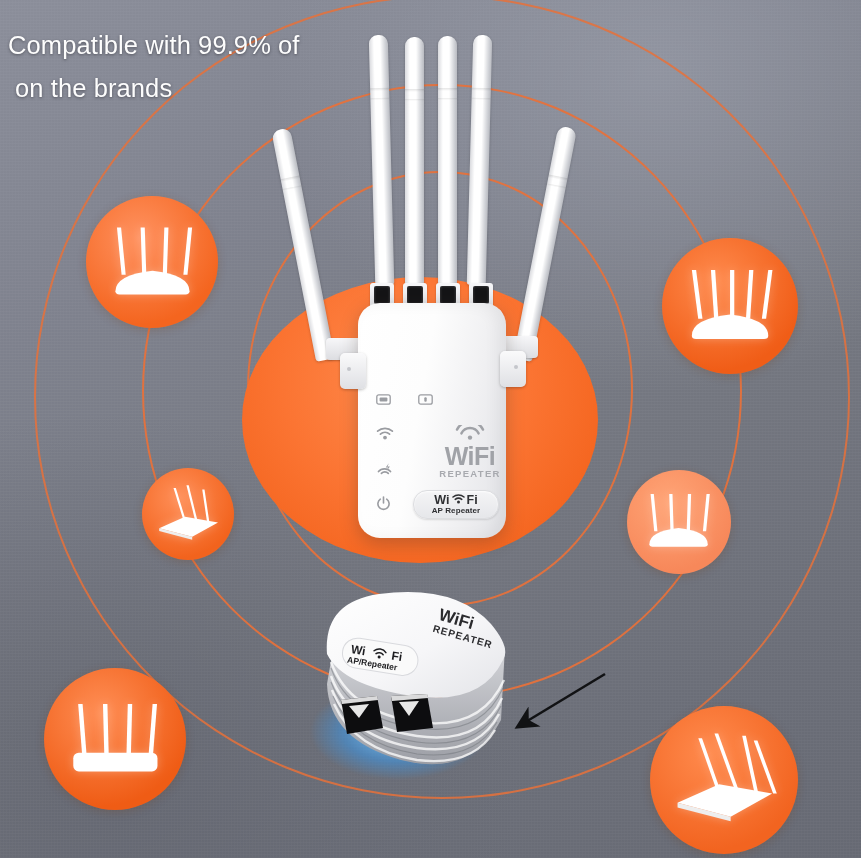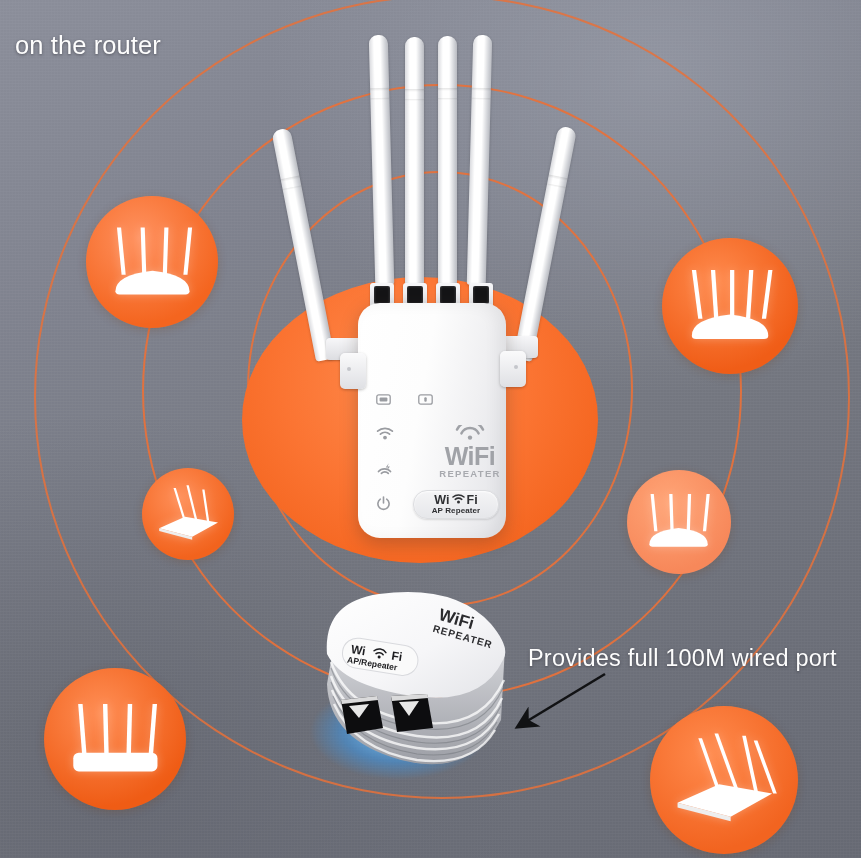--- a/index.html
+++ b/index.html
@@ -170,21 +170,22 @@
             <path d="M66 12 L69.2 12 L80 62 L76.8 62 Z" fill="#ffffff"></path>
             <path d="M76 16 L79.2 16 L96 62 L92.8 62 Z" fill="#ffffff"></path>
             <path d="M10 70 L46 54 L92 62 L56 82 Z" fill="#ffffff"></path>
             <path d="M10 70 L56 82 L56 86 L10 74 Z" fill="#eeeeee"></path>
           </svg>
         </div>
       </div>
     </div>
 
   <div class="headline">
-    <div class="indent">on the router</div>
+    <div>Compatible with 99.9% of</div>
+    <div class="indent">on the brands</div>
   </div>
 
   <div id="device">
 
     <div class="ant" style="left:16px;top:100px;width:19px;height:235px;transform:rotate(-11deg);transform-origin:50% 100%;"></div>
     <div class="ant" style="left:213px;top:98px;width:19px;height:237px;transform:rotate(11deg);transform-origin:50% 100%;"></div>
     <div class="hinge" style="left:26px;top:313px;width:40px;height:22px;border-radius:4px;"></div>
     <div class="hinge" style="left:198px;top:311px;width:40px;height:22px;border-radius:4px;"></div>
 
     <div class="ant" style="left:72px;top:10px;width:19px;height:250px;transform:rotate(-1.5deg);"></div>
@@ -346,14 +347,13 @@
 
   <svg class="arrow" viewBox="0 0 110 70">
     <defs>
       <marker id="ah" markerWidth="9" markerHeight="9" refX="7" refY="4.5" orient="auto">
         <path d="M0 0 L9 4.5 L0 9 L2.6 4.5 Z" fill="#111214"></path>
       </marker>
     </defs>
     <line x1="100" y1="6" x2="14" y2="58" stroke="#111214" stroke-width="2.6" marker-end="url(#ah)"></line>
   </svg>
 
-  <div class="callout">Provides full 100M wired port</div>
 </div>
 
 </body></html>

